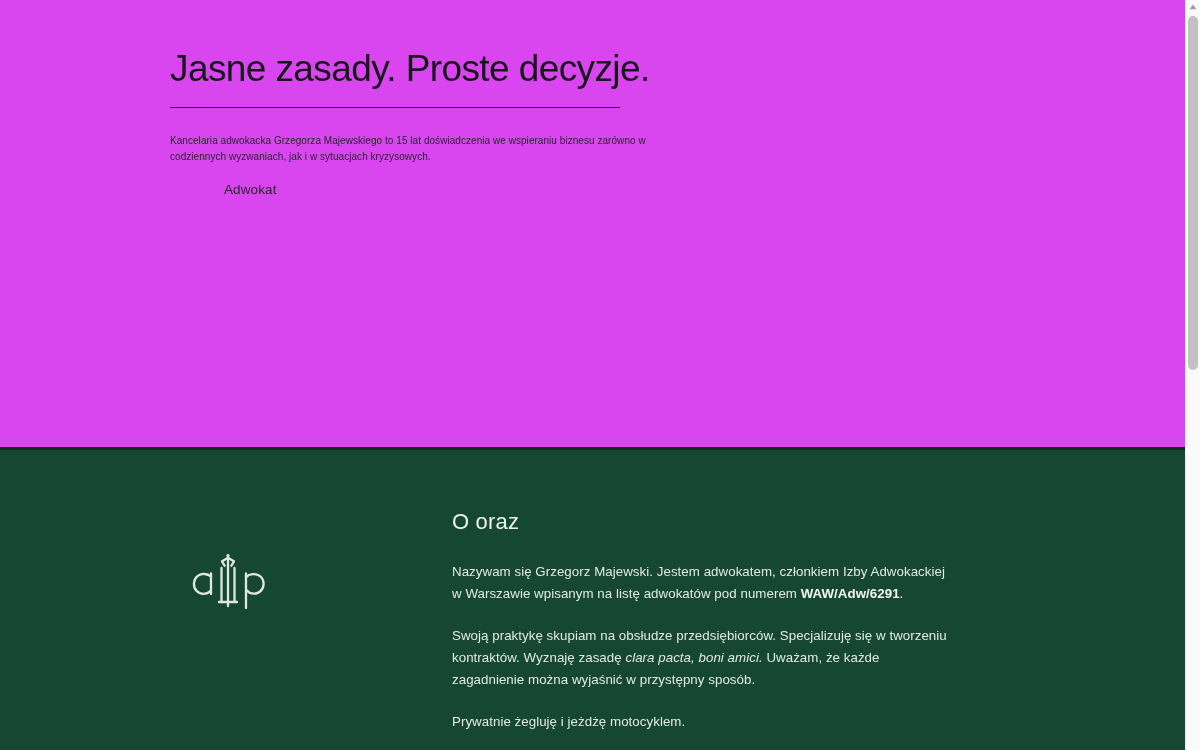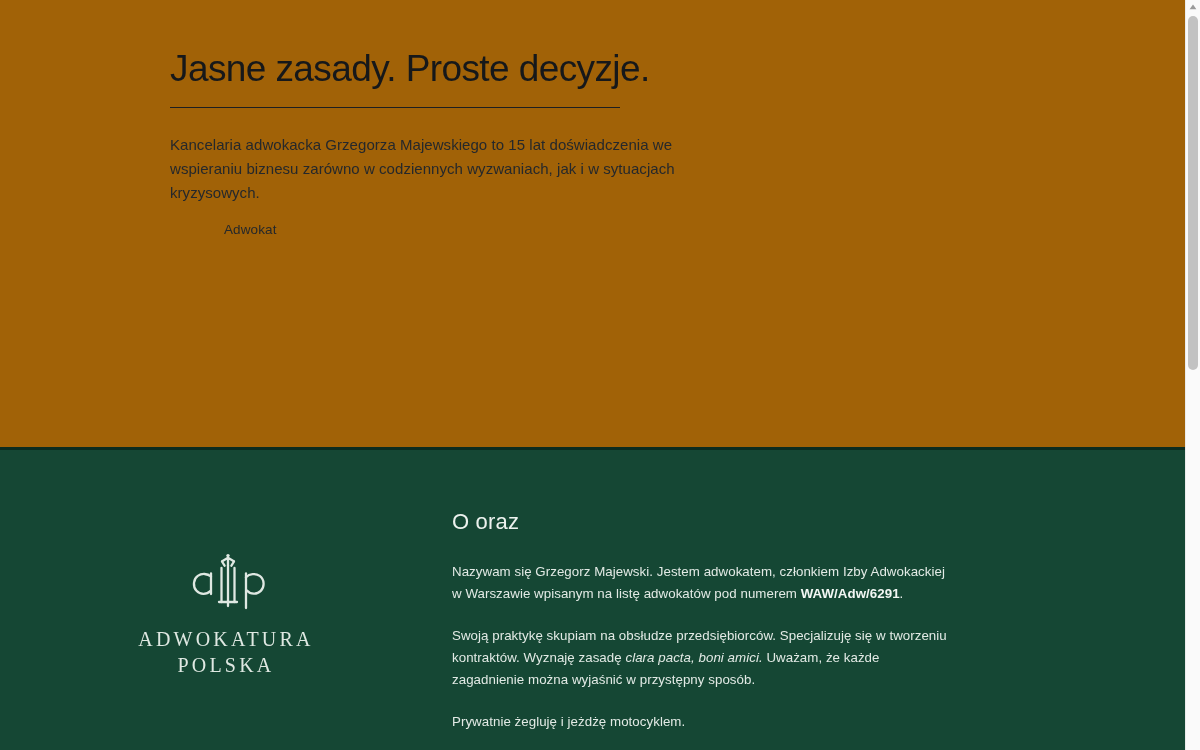--- a/index.html
+++ b/index.html
@@ -30,21 +30,21 @@
     overflow: hidden;
   }
 
   
   .hero {
     position: absolute;
     left: 0;
     top: 0;
     width: 1185px;
     height: 447px;
-    background: #a16207;
+    background: #d946ef;
   }
 
   .hero-inner {
     position: absolute;
     left: 170px;
     top: 48px;
     width: 520px;
   }
 
   .hero-title {
@@ -59,21 +59,21 @@
 
   .hero-rule {
     width: 450px;
     height: 1px;
     background: #1d1f21;
     margin-top: 16px;
     margin-bottom: 25px;
   }
 
   .hero-p {
-    font-size: 15px;
+    font-size: 10px;
     line-height: 1.62;
     color: #25282b;
     margin: 0 0 20px 0;
     letter-spacing: 0.05px;
   }
 
   .hero-p:last-of-type { margin-bottom: 0; }
 
   .hero-tagline {
     font-size: 13.5px;
@@ -235,24 +235,20 @@
 
                 <path d="M44 19.5l2.6 4.2"></path>
                 <path d="M50 16.5v7"></path>
                 <path d="M56 19.5l-2.6 4.2"></path>
                 <path d="M44.2 19.2l5.8-3.4l5.8 3.4"></path>
               </g>
               <circle cx="50" cy="13.6" r="1.7" fill="#dfe8e2"></circle>
             </svg>
           </span>
 
-          <div class="wordmark">
-            <div>ADWOKATURA</div>
-            <div>POLSKA</div>
-          </div>
         </div>
 
         <div class="about-col">
 
           <h2 class="about-title">O oraz</h2>
 
           <p class="about-p">
             <span>Nazywam się Grzegorz Majewski. Jestem adwokatem, członkiem Izby Adwokackiej w Warszawie wpisanym na listę adwokatów pod numerem </span><b>WAW/Adw/6291</b><span>.</span>
           </p>
 

